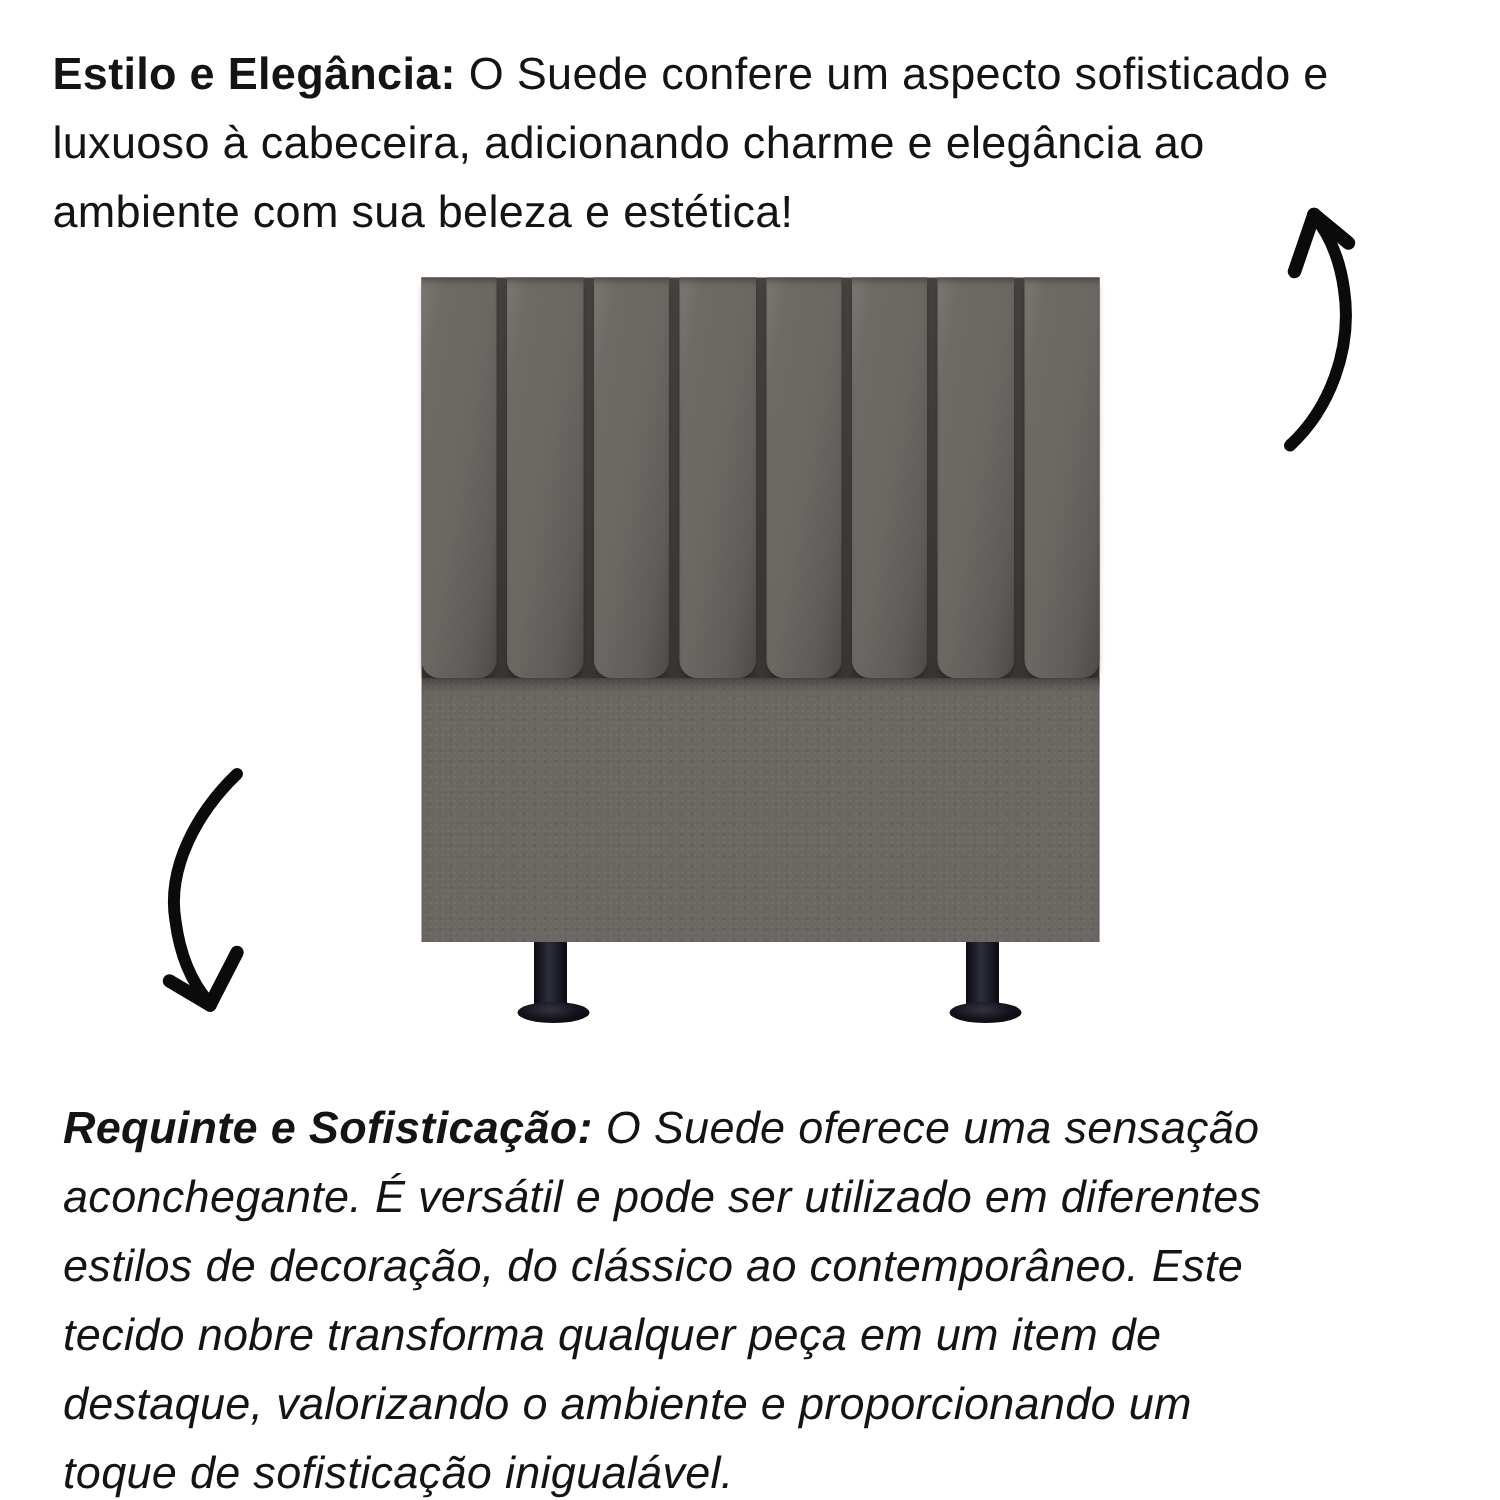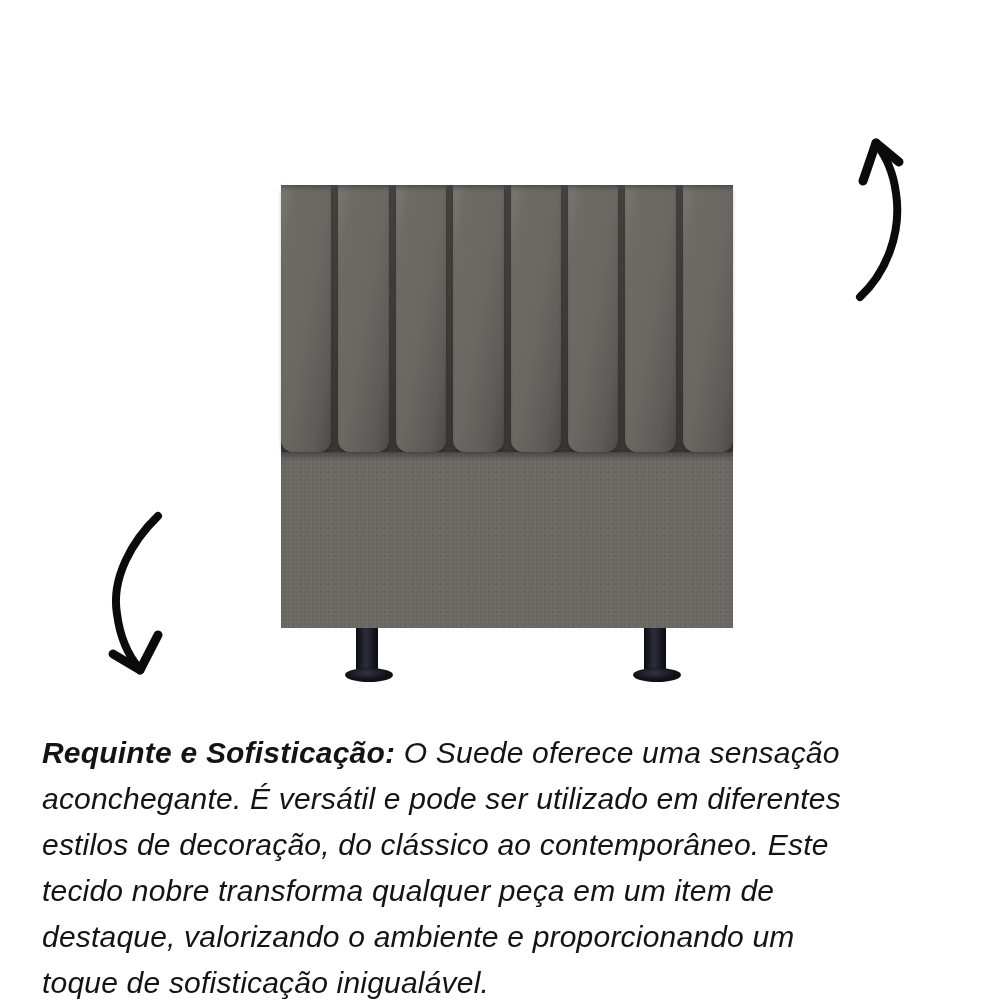--- a/index.html
+++ b/index.html
@@ -75,20 +75,23 @@
   .arrow svg path{
     fill:none;stroke:#0b0b0b;
     stroke-linecap:round;stroke-linejoin:round;
   }
 </style>
 </head>
 <body>
 
 <div class="canvas">
 
+  <p class="para para-top"><strong>Estilo e Elegância:</strong><span> O Suede confere um aspecto sofisticado e
+luxuoso à cabeceira, adicionando charme e elegância ao
+ambiente com sua beleza e estética!</span></p>
 
   <div class="headboard">
     <div class="channels">
       <div class="panel"></div>
       <div class="panel"></div>
       <div class="panel"></div>
       <div class="panel"></div>
       <div class="panel"></div>
       <div class="panel"></div>
       <div class="panel"></div>

